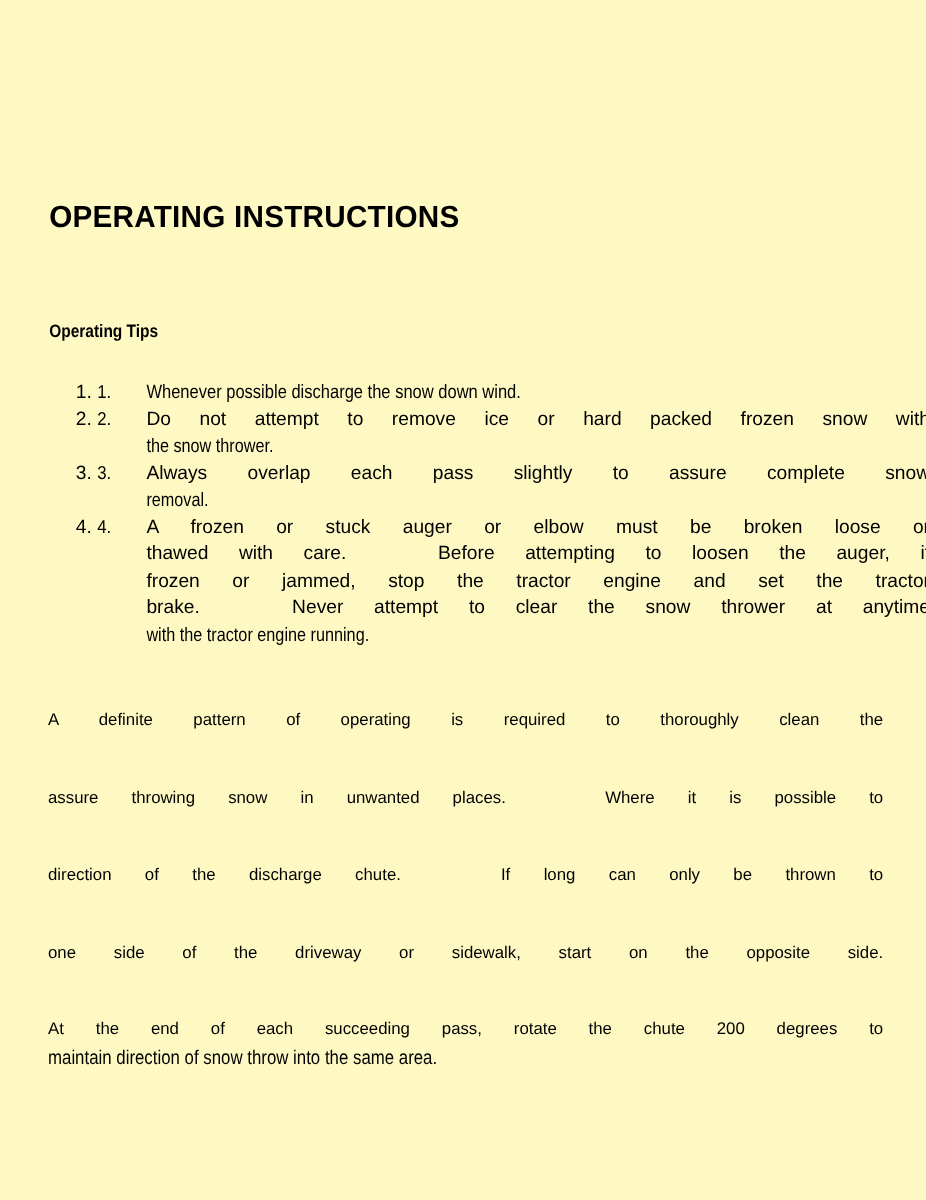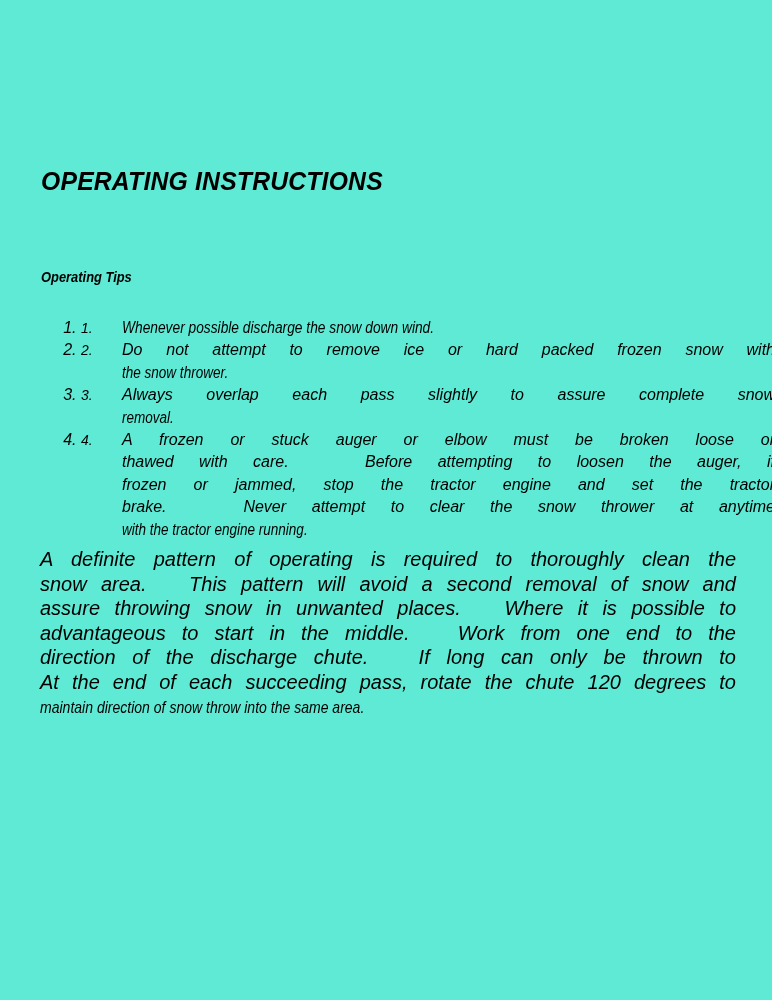--- a/index.html
+++ b/index.html
@@ -13,22 +13,21 @@
     position: relative;
     overflow: hidden;
     font-family: "Liberation Sans", sans-serif;
     color: #000000;
     -webkit-font-smoothing: none;
   }
 
   .page {
     position: absolute;
     inset: 0;
-    background: #5eead4;
-    font-style: italic;
+    background: #fef9c3;
   }
 
   
   .doc-title {
     position: absolute;
     left: 41px;
     top: 149px;
     font-size: 25.5px;
     font-weight: bold;
     letter-spacing: 0.2px;
@@ -103,25 +102,26 @@
   }
 
   
   .body-para {
     position: absolute;
     left: 40px;
     top: 547px;
     width: 696px;
   }
   .p-j {
-    font-size: 20px;
+    font-size: 14px;
     line-height: 24.6px;
     text-align: justify;
     text-align-last: justify;
     white-space: pre-wrap;
+    margin-top: 40px;
   }
   .p-s {
     font-size: 16.5px;
     line-height: 24.6px;
     white-space: pre;
     transform: scaleX(0.85);
     transform-origin: left top;
   }
 </style>
 </head>
@@ -166,21 +166,20 @@
         <div class="ln-j">frozen or jammed, stop the tractor engine and set the tractor</div>
         <div class="ln-j">brake.   Never attempt to clear the snow thrower at anytime</div>
         <div class="ln-s">with the tractor engine running.</div>
       </div>
     </li>
 
   </ol>
 
   <div class="body-para">
     <div class="p-j">A definite pattern of operating is required to thoroughly clean the</div>
-    <div class="p-j">snow area.   This pattern will avoid a second removal of snow and</div>
     <div class="p-j">assure throwing snow in unwanted places.   Where it is possible to</div>
-    <div class="p-j">advantageous to start in the middle.   Work from one end to the</div>
     <div class="p-j">direction of the discharge chute.   If long can only be thrown to</div>
-    <div class="p-j">At the end of each succeeding pass, rotate the chute 120 degrees to</div>
+    <div class="p-j">one side of the driveway or sidewalk, start on the opposite side.</div>
+    <div class="p-j">At the end of each succeeding pass, rotate the chute 200 degrees to</div>
     <div class="p-s">maintain direction of snow throw into the same area.</div>
   </div>
 
 </div>
 
 </body></html>

